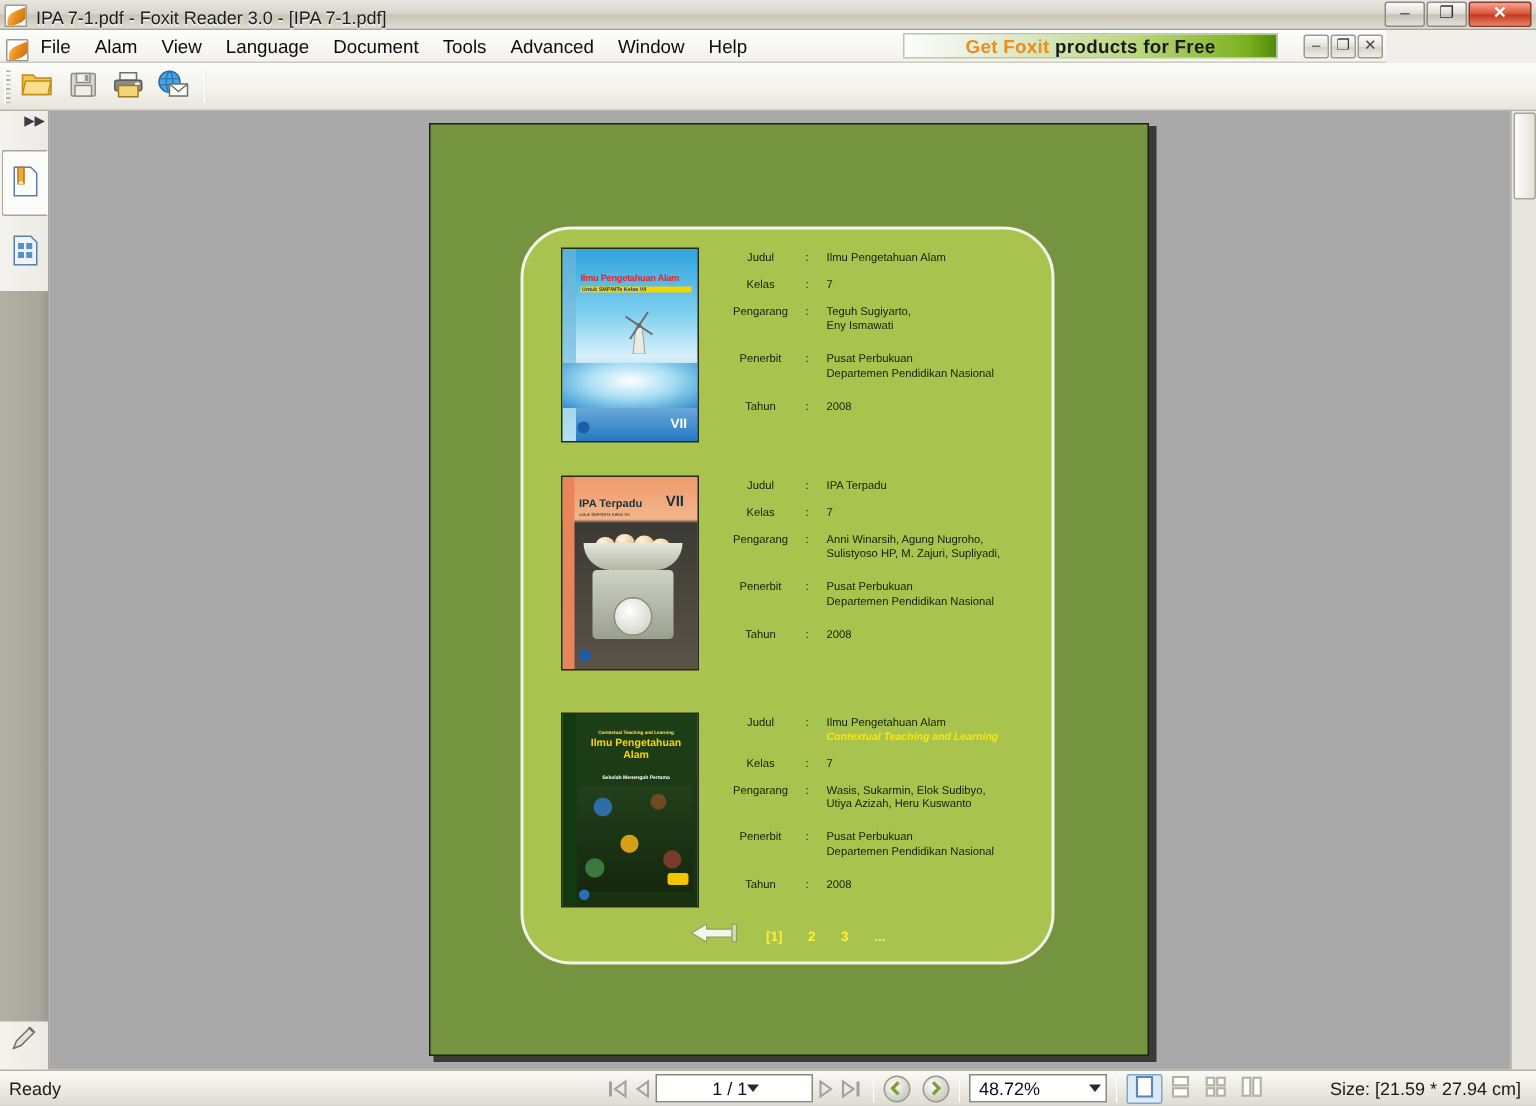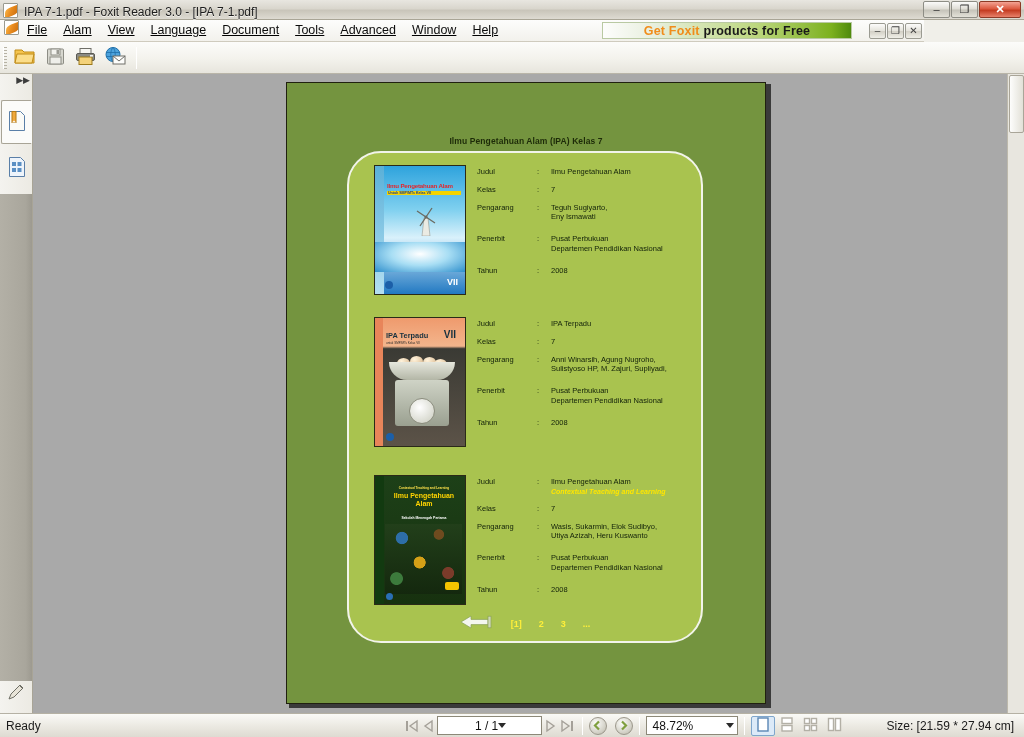--- a/index.html
+++ b/index.html
@@ -59,21 +59,21 @@
     width: 42px;
     background: linear-gradient(to bottom, #f3a394 0%, #dc5a40 45%, #c33b20 55%, #e8816a 100%);
     border-color: #8d3a26; color: #fff; font-weight: bold;
   }
 
   
   .menubar {
     position: absolute; left: 0; top: 20px; width: 924px; height: 22px;
     background: linear-gradient(to bottom,#fdfdfc 0%, #f2f1ec 100%);
     border-bottom: 1px solid #cfcbbe;
-    display: flex; align-items: flex-start; text-decoration: underline;
+    display: flex; align-items: flex-end;
   }
   .menubar .foxit-glyph { margin-left: 4px; width: 15px; height: 15px; }
   .menu-item {
     padding: 3px 8px; font-size: 12.5px; color: #0c0c0c; cursor: default;
     white-space: nowrap;
   }
   .promo {
     position: absolute; right: 72px; top: 2px;
     width: 250px; height: 17px;
     background: linear-gradient(to right, #fdfdfc 0%, #e6eedb 22%, #bcd77e 62%, #7cb11e 92%, #4f8a0c 100%);
@@ -173,21 +173,21 @@
 
   .book-row { position: absolute; left: 0; width: 100%; height: 148px; }
   .cover {
     position: absolute; left: 25px; top: 6px;
     width: 92px; height: 130px;
     border: 1px solid #2a2a18;
     overflow: hidden;
   }
   .fields { position: absolute; left: 128px; top: 8px; width: 225px; }
   .frow { display: flex; margin-bottom: 2px; }
-  .flabel { width: 60px; font-size: 7.5px; color: #12210a; line-height: 1.25; }
+  .flabel { width: 60px; font-size: 7.5px; color: #12210a; line-height: 1.25; text-align: center; }
   .fcolon { width: 14px; font-size: 7.5px; color: #12210a; }
   .fvalue { flex: 1; font-size: 7.5px; color: #12210a; line-height: 1.3; }
   .fsub { color: #ffe600; font-style: italic; font-weight: bold; font-size: 7px; }
   .spacer-sm { height: 6px; }
   .spacer-md { height: 10px; }
 
   .pager {
     position: absolute; left: 0; bottom: 8px; width: 100%;
     display: flex; align-items: center; justify-content: center; gap: 17px;
   }
@@ -422,21 +422,20 @@
         <path d="M3 17l2-5 9-9 3 3-9 9z" fill="#e8e4d8" stroke="#6f6f66"></path>
         <path d="M13 3l3 3" stroke="#6f6f66"></path>
       </svg>
     </div>
   </div>
 
   <div class="docarea">
     <div class="page-shadow"></div>
 
     <div class="page">
-      <div class="page-title">Ilmu Pengetahuan Alam (IPA) Kelas 7</div>
 
       <div class="panel">
 
         <div class="book-row" style="top:6px;">
           <div class="cover bk1">
             <div class="spine"></div>
             <div class="t1">Ilmu Pengetahuan Alam</div>
             <div class="t2">Untuk SMP/MTs Kelas VII</div>
             <svg class="mill" viewBox="0 0 26 32">
               <path d="M9 32l2-18h4l2 18z" fill="#ebebe3" stroke="#8a8a80" stroke-width=".5"></path>

